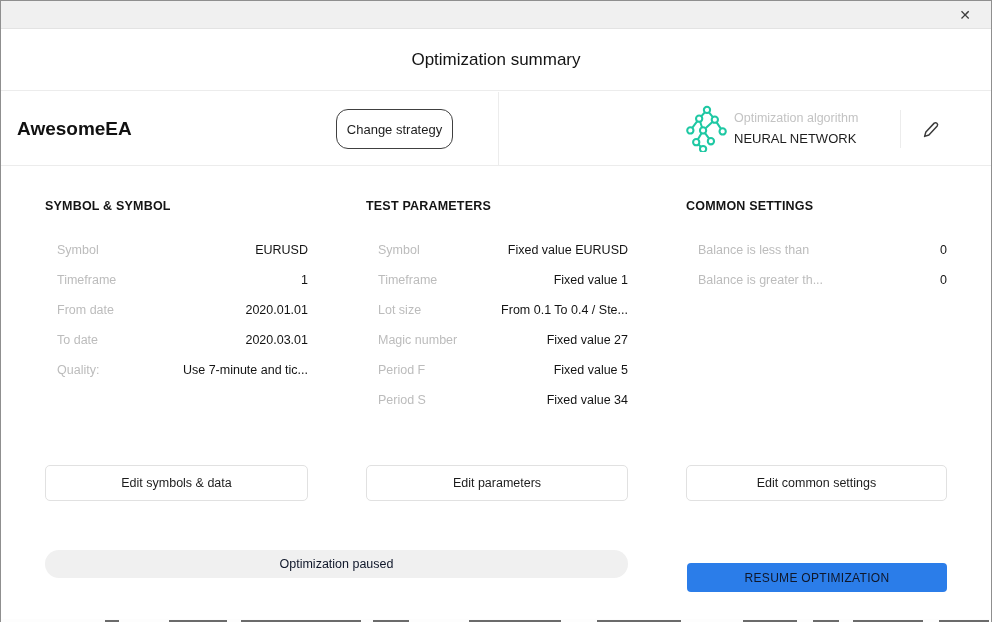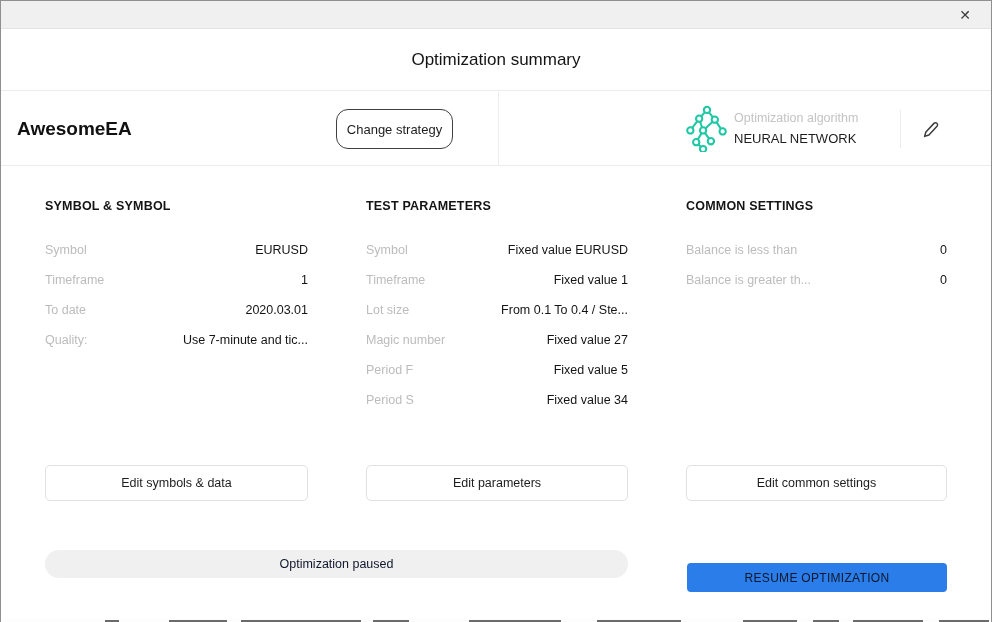--- a/index.html
+++ b/index.html
@@ -40,21 +40,21 @@
                 background:none; border:none; }
 
   
   .col { position:absolute; top:165px; }
   .col-1 { left:44px;  width:263px; }
   .col-2 { left:365px; width:262px; }
   .col-3 { left:685px; width:261px; }
   .section-title { position:absolute; top:33px; left:0; font-size:12.5px; font-weight:bold;
                    color:#141414; letter-spacing:.2px; }
   .rows { position:absolute; top:69px; left:0; right:0; }
-  .row { height:30px; display:flex; align-items:center; justify-content:space-between; }
+  .row { height:30px; display:flex; align-items:center; justify-content:space-between;margin-left:12px; }
   .row .lbl { font-size:12.5px; color:#bcbcbc; white-space:nowrap; }
   .row .val { font-size:12.5px; color:#141414; white-space:nowrap; }
   .edit-btn { position:absolute; top:277px; left:0; width:100%; height:36px;
               background:#fff; border:1px solid #e1e1e1; border-radius:5px;
               font-size:12.5px; color:#1d1d1d; font-family:inherit; cursor:pointer;margin-top:22px; }
 
   
   .status-pill { position:absolute; left:44px; top:549px; width:583px; height:28px;
                  background:#f0f0f0; border-radius:14px; display:flex; align-items:center;
                  justify-content:center; font-size:12.5px; color:#0f172a; }
@@ -118,20 +118,24 @@
     <div class="rows">
       <div class="row">
         <span class="lbl">Symbol</span>
         <span class="val">EURUSD</span>
       </div>
       <div class="row">
         <span class="lbl">Timeframe</span>
         <span class="val">1</span>
       </div>
       <div class="row">
+        <span class="lbl">From date</span>
+        <span class="val">2020.01.01</span>
+      </div>
+      <div class="row">
         <span class="lbl">To date</span>
         <span class="val">2020.03.01</span>
       </div>
       <div class="row">
         <span class="lbl">Quality:</span>
         <span class="val">Use 7-minute and tic...</span>
       </div>
     </div>
     <button class="edit-btn">Edit symbols &amp; data</button>
   </div>

